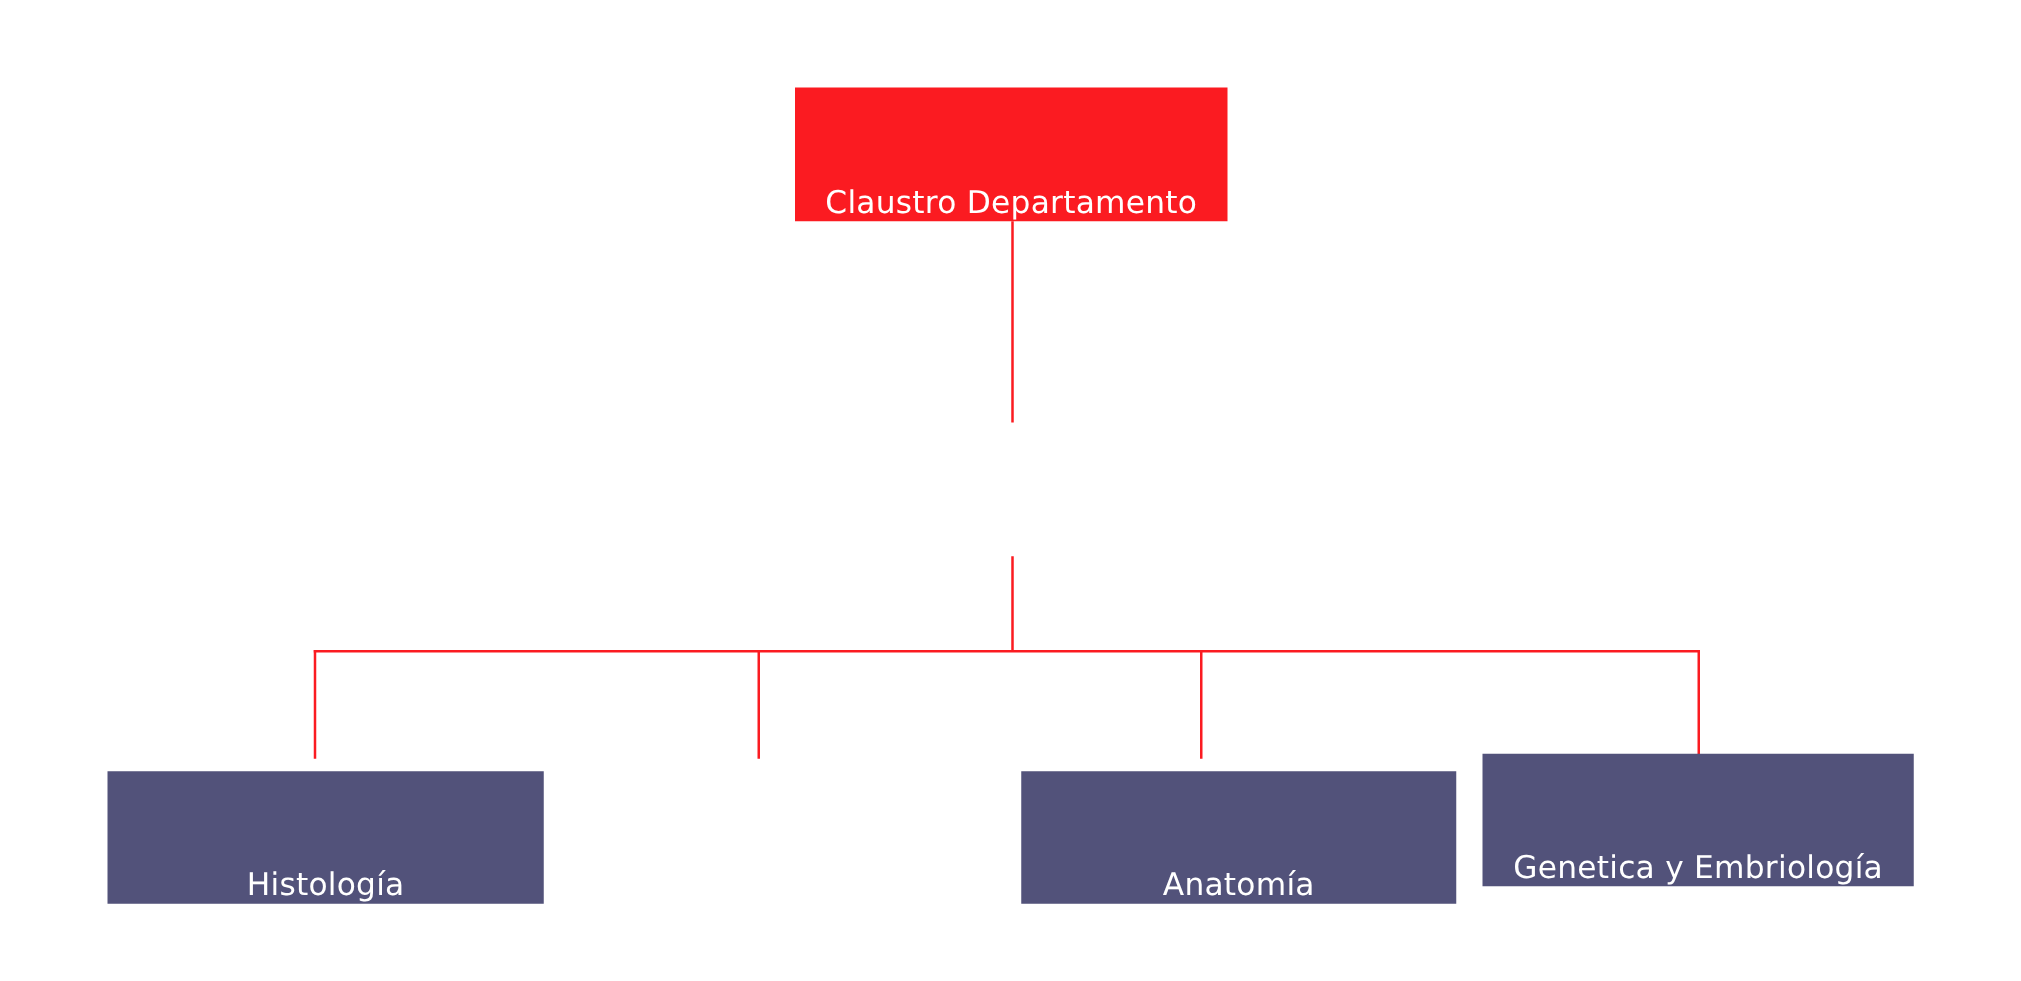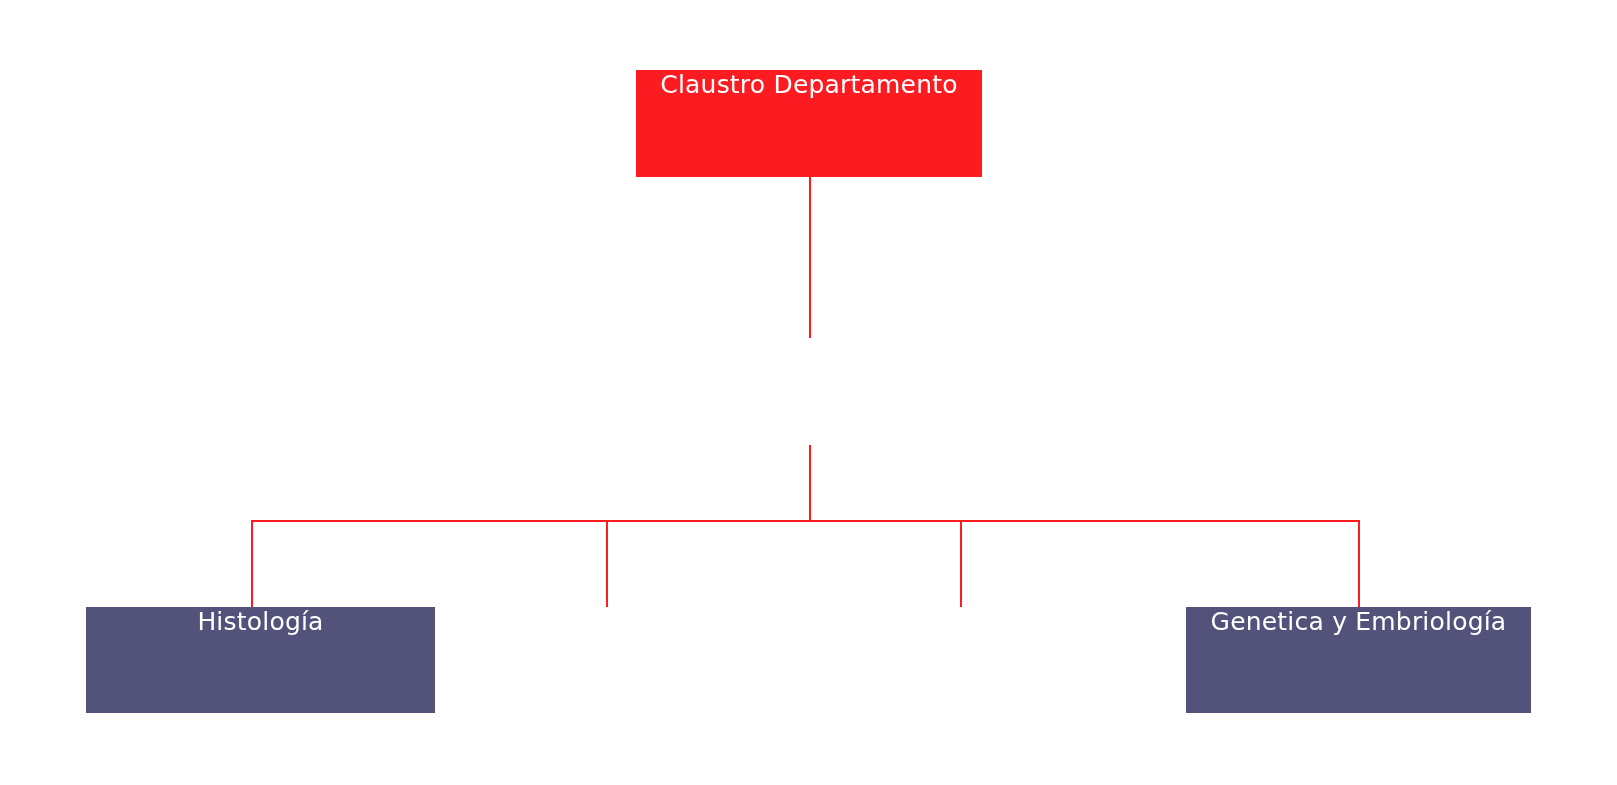--- a/index.html
+++ b/index.html
@@ -13,41 +13,42 @@
   #canvas {
     position: relative;
     width: 1617px;
     height: 785px;
     background: #ffffff;
     overflow: hidden;
   }
   .node {
     position: absolute;
     display: flex;
-    align-items: flex-start;
+    align-items: flex-end;
     justify-content: center;
     box-sizing: border-box;
     color: #ffffff;
     text-align: center;
     line-height: 1.2;
     letter-spacing: 0.2px;
   }
   .node-label {
     display: block;
     padding: 0 10px;
     white-space: nowrap;
   }
   .node.level-0,
   .node.level-1 {
     background: #FB1B21;
     font-size: 25px;
   }
   .node.level-2 {
     background: #52527A;
     font-size: 25px;
+    margin-top: 10px;
   }
   .connector {
     position: absolute;
     background: #FB1B21;
   }
   .connector.vertical {
     width: 2px;
   }
   .connector.horizontal {
     height: 2px;
@@ -72,18 +73,21 @@
   <div class="node level-0" style="left:636px; top:70px; width:346px; height:107px;">
     <span class="node-label">Claustro Departamento</span>
   </div>
 
 
   <div class="node level-2" style="left:86px; top:607px; width:349px; height:106px;">
     <span class="node-label">Histología</span>
   </div>
 
 
+  <div class="node level-2" style="left:817px; top:607px; width:348px; height:106px;">
+    <span class="node-label">Anatomía</span>
+  </div>
 
-  <div class="node level-2" style="left:1186px; top:607px; width:345px; height:106px;">
+  <div class="node level-2" style="left:1186px; top:593px; width:345px; height:106px;">
     <span class="node-label">Genetica y Embriología</span>
   </div>
 
 </div>
 
 </body></html>

